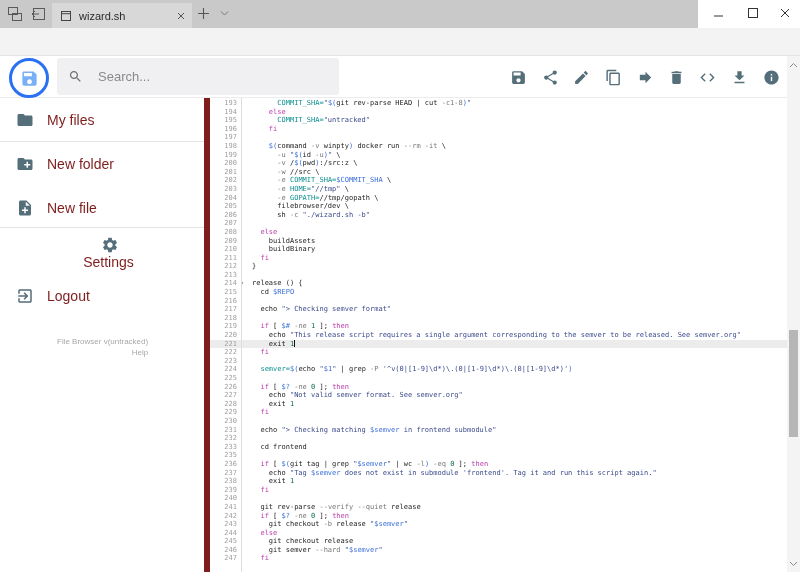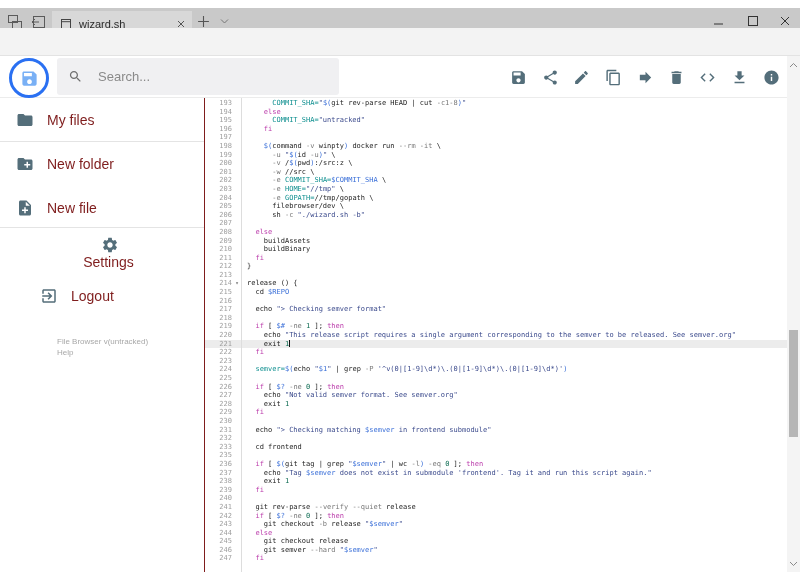--- a/index.html
+++ b/index.html
@@ -2,21 +2,21 @@
 <html><head>
 <meta charset="utf-8">
 <style>
   html,body{margin:0;padding:0;}
   body{width:800px;height:572px;overflow:hidden;position:relative;background:#fff;
        font-family:"Liberation Sans",sans-serif;-webkit-font-smoothing:antialiased;}
   .abs{position:absolute;}
   svg{display:block;}
 
   
-  #titlebar{left:0;top:8px;width:800px;height:28px;background:#c9c9c9;}
+  #titlebar{left:0;top:0;width:698px;height:28px;background:#c9c9c9;}
   .tb-icon{top:6px;width:18px;height:16px;color:#5a5a5a;cursor:pointer;}
   #tab{left:52px;top:3px;width:140px;height:25px;background:#d8d8d8;display:flex;align-items:center;cursor:pointer;}
   #tab .doc{margin-left:8px;color:#444;}
   #tab .title{margin-left:7px;font-size:11px;color:#2b2b2b;flex:1;white-space:nowrap;overflow:hidden;}
   #tab .close{margin-right:7px;color:#555;cursor:pointer;}
   #newtab{left:197px;top:7px;color:#555;cursor:pointer;}
   #tabchev{left:220px;top:10px;color:#777;cursor:pointer;}
   .winbtn{top:0;width:30px;height:26px;display:flex;align-items:center;justify-content:center;color:#333;cursor:pointer;}
 
   #navbar{left:0;top:28px;width:800px;height:28px;background:#f3f3f3;border-bottom:1px solid #e3e3e3;box-sizing:border-box;}
@@ -44,24 +44,24 @@
   #searchbar input::placeholder{color:#8a8a8a;}
   .actbtn{top:66px;width:24px;height:22px;color:#546e7a;display:flex;align-items:center;justify-content:center;cursor:pointer;}
 
   
   #sidebar{left:0;top:98px;width:204px;height:474px;background:#fff;}
   .sb-item{position:absolute;left:0;width:204px;height:32px;display:flex;align-items:center;cursor:pointer;}
   .sb-item .ic{margin-left:16px;color:#546e7a;}
   .sb-item .lb{margin-left:13px;font-size:14px;color:#7f1d1d;}
   .sb-div{position:absolute;left:0;width:204px;height:1px;background:#e4e4e4;}
   #sb-footer{position:absolute;left:17px;top:238px;font-size:8px;color:#a8a8a8;line-height:11px;margin-left:40px;}
-  #sb-footer .help{cursor:pointer;}
+  #sb-footer .help{cursor:pointer;text-align:right;}
 
   
-  #editor{left:204px;top:98px;width:583px;height:474px;background:#fff;border-left:1px solid #7f1d1d;
+  #editor{left:204px;top:98px;width:583px;height:474px;background:#fff;border-left:6px solid #7f1d1d;
           box-sizing:border-box;overflow:hidden;}
   #gutterline{left:241px;top:98px;width:1px;height:474px;background:#ddd;z-index:5;}
   .cm-line{display:flex;height:8.6px;line-height:8.6px;font-family:"DejaVu Sans Mono",monospace;font-size:7px;cursor:text;}
   .cm-line.active{background:#ececec;}
   .g-num{width:27px;text-align:right;color:#9e9e9e;flex:none;}
   .g-fold{width:10px;text-align:center;color:#777;font-size:6px;flex:none;cursor:pointer;}
   .code-text{white-space:pre;padding-left:5px;}
   .tok-t{color:#1c1c1c;}
   .tok-k{color:#bb3cab;}
   .tok-v{color:#3a6fd8;}
@@ -300,21 +300,21 @@
         <span class="lb">New file</span>
       </div>
       <div class="sb-item" style="top: 138px; flex-direction: column;">
         <span class="ic">
           <svg width="18" height="18" viewBox="0 0 24 24" fill="currentColor">
             <path d="M19.14 12.94c.04-.3.06-.61.06-.94 0-.32-.02-.64-.07-.94l2.03-1.58c.18-.14.23-.41.12-.61l-1.92-3.32c-.12-.22-.37-.29-.59-.22l-2.39.96c-.5-.38-1.03-.7-1.62-.94l-.36-2.54c-.04-.24-.24-.41-.48-.41h-3.84c-.24 0-.43.17-.47.41l-.36 2.54c-.59.24-1.13.57-1.62.94l-2.39-.96c-.22-.08-.47 0-.59.22L2.74 8.87c-.12.21-.08.47.12.61l2.03 1.58c-.05.3-.09.63-.09.94s.02.64.07.94l-2.03 1.58c-.18.14-.23.41-.12.61l1.92 3.32c.12.22.37.29.59.22l2.39-.96c.5.38 1.03.7 1.62.94l.36 2.54c.05.24.24.41.48.41h3.84c.24 0 .44-.17.47-.41l.36-2.54c.59-.24 1.13-.56 1.62-.94l2.39.96c.22.08.47 0 .59-.22l1.92-3.32c.12-.22.07-.47-.12-.61l-2.01-1.58zM12 15.6c-1.98 0-3.6-1.62-3.6-3.6s1.62-3.6 3.6-3.6 3.6 1.62 3.6 3.6-1.62 3.6-3.6 3.6z"></path>
           </svg>
         </span>
         <span class="lb">Settings</span>
       </div>
-      <div class="sb-item" style="top: 182px; padding-left: 24px;">
+      <div class="sb-item" style="top: 182px;">
         <span class="ic">
           <svg width="18" height="18" viewBox="0 0 24 24" fill="currentColor">
             <path d="M10.09 15.59L11.5 17l5-5-5-5-1.41 1.41L12.67 11H3v2h9.67l-2.58 2.59zM19 3H5c-1.11 0-2 .9-2 2v4h2V5h14v14H5v-4H3v4c0 1.1.89 2 2 2h14c1.1 0 2-.9 2-2V5c0-1.1-.9-2-2-2z"></path>
           </svg>
         </span>
         <span class="lb">Logout</span>
       </div>
     </div>
   <div class="sb-div" style="top:43px;"></div>
   <div class="sb-div" style="top:129px;"></div>

